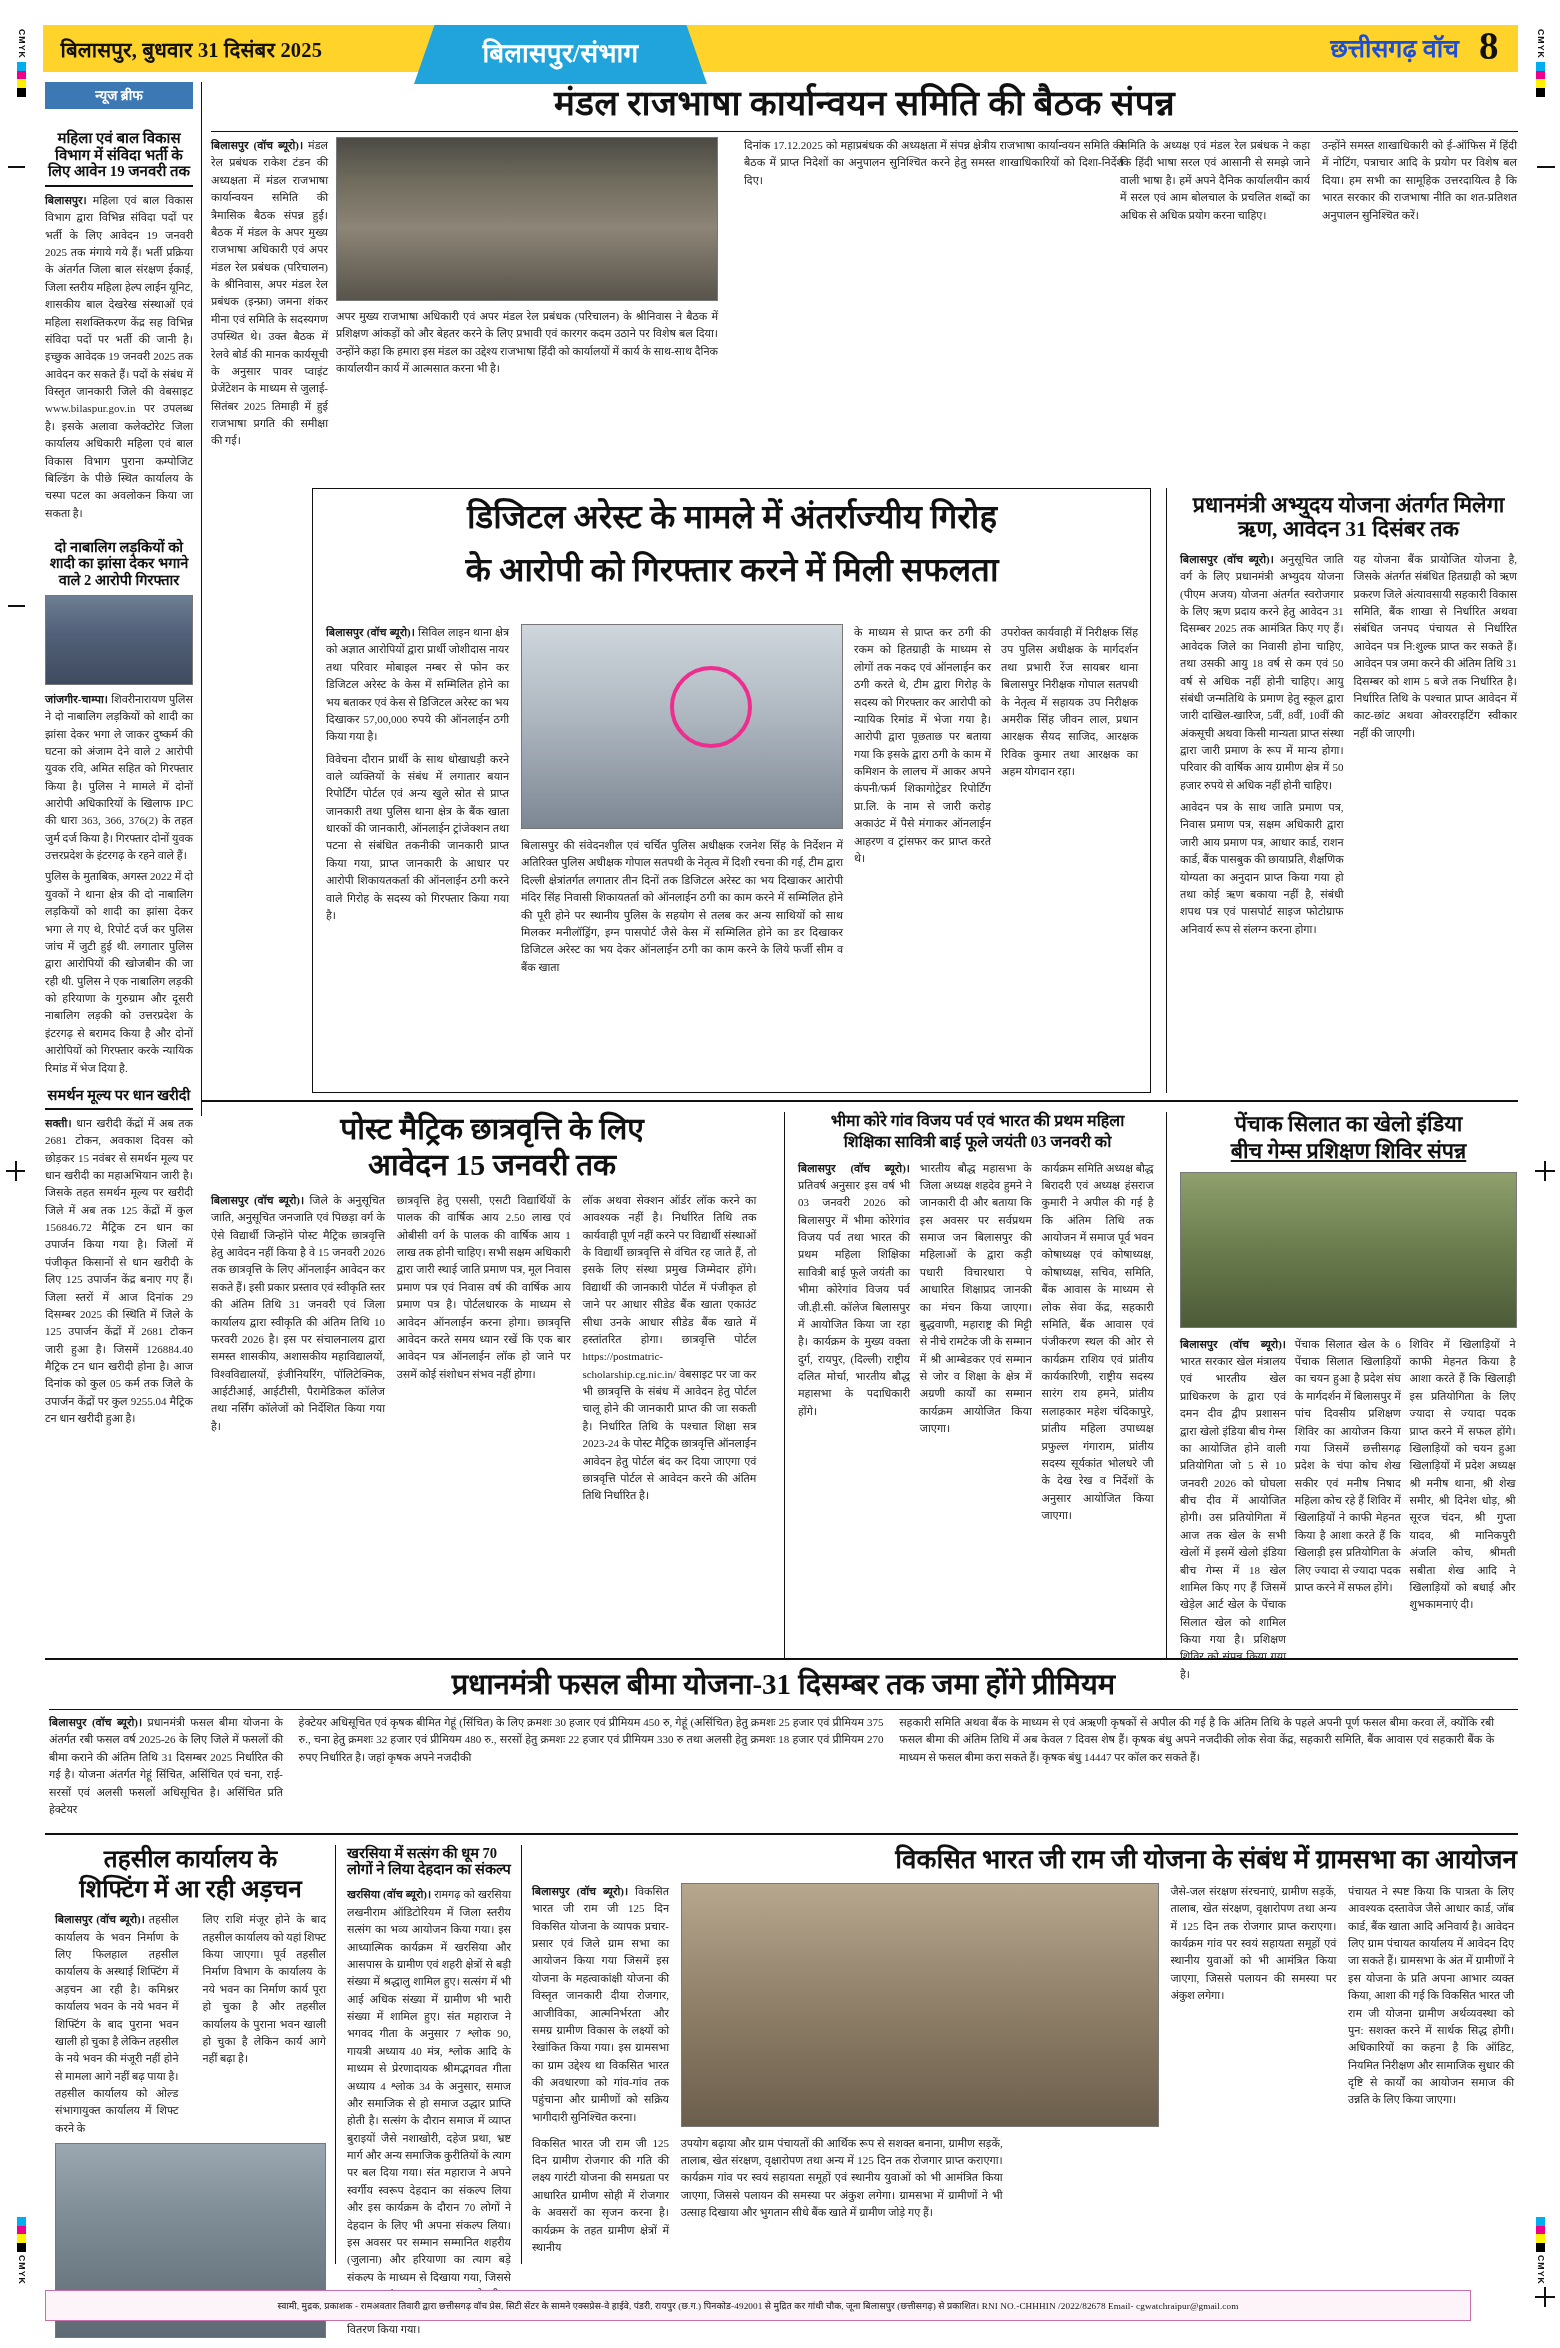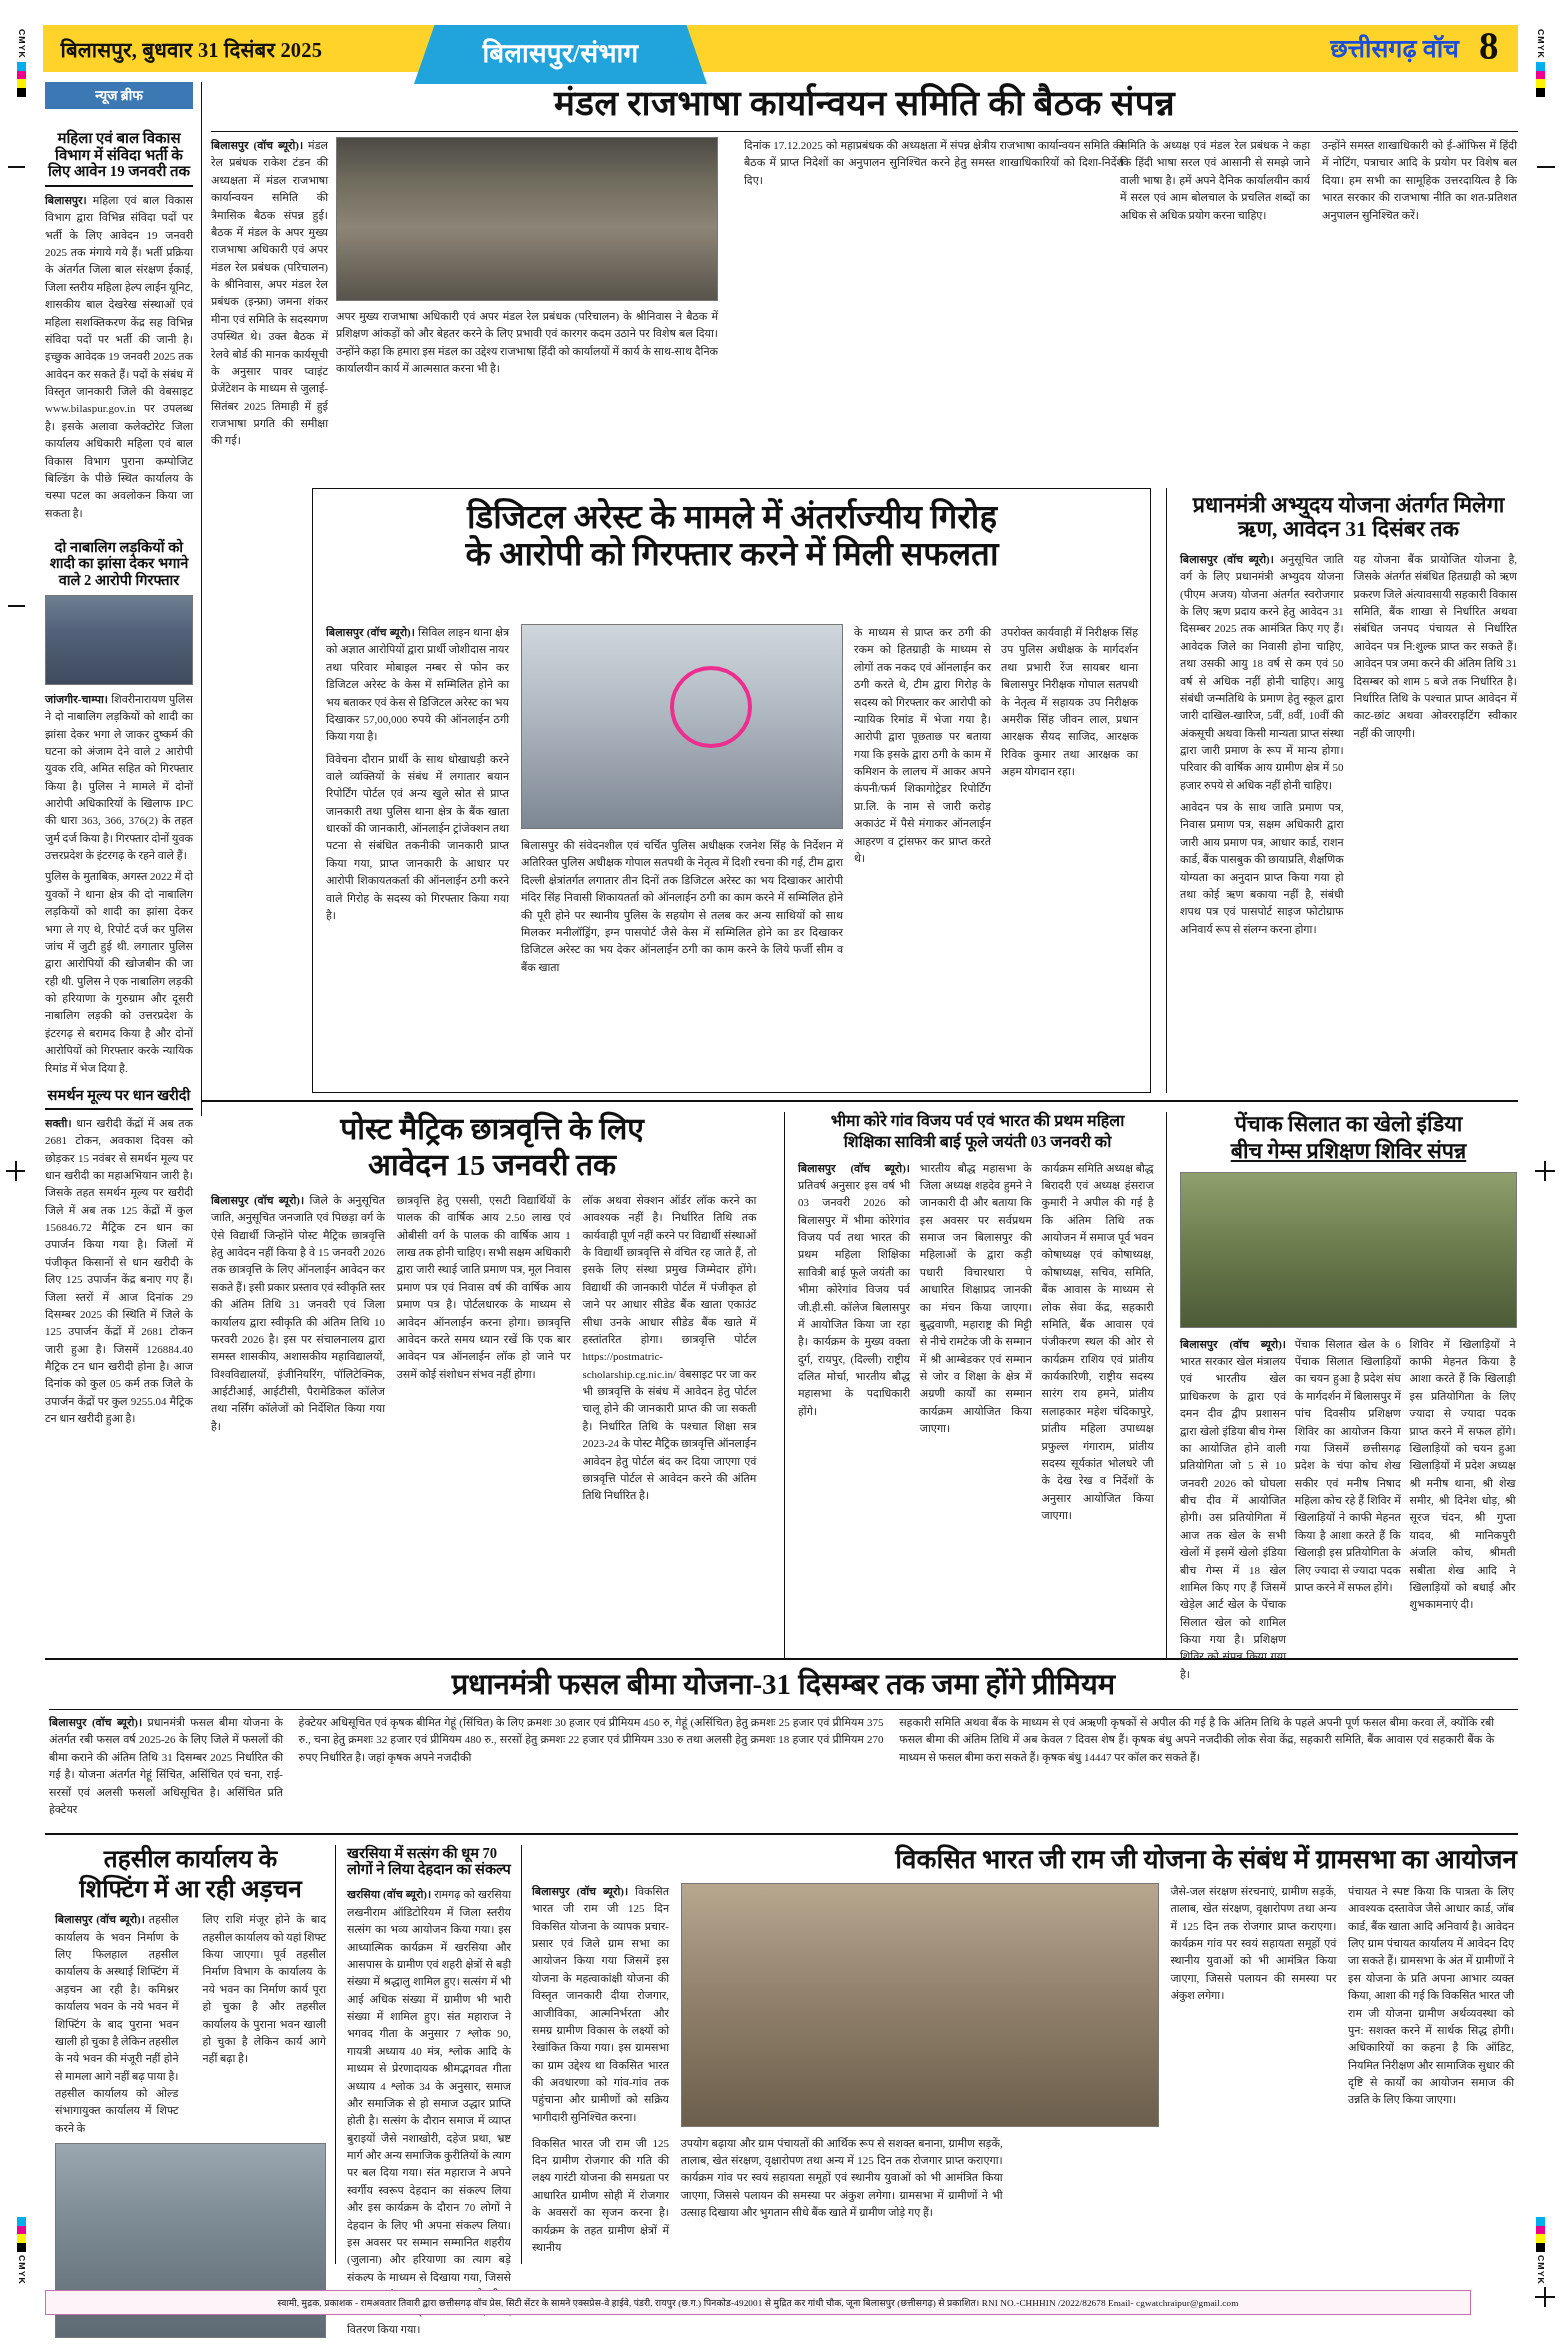--- a/index.html
+++ b/index.html
@@ -122,21 +122,21 @@
   .circle-hl {
     position:absolute;
     border:4.9px solid #ED2E8E;
     border-radius:50%;
   }
 
   .box { border:1px solid #111; }
 
   .footer-strip {
     position:absolute; left:45px; top:2290px;
-    width:1426px; height:25px;
+    width:1426px; height:31px;
     border:1px solid #C66FA8;
     background:#FDF4FA;
     display:flex; align-items:center; justify-content:center;
     font-size:9.2px; color:#111; letter-spacing:0.1px;
     padding:0 15px;
   }
 
   .vrule { position:absolute; width:1px; background:#111; }
   .hrule { position:absolute; height:1px; background:#111; }
   .hrule-thick { position:absolute; height:2px; background:#111; }
@@ -244,21 +244,21 @@
   </div>
 
   <div style="position:absolute; left:1322px; top:137px; width:195px;">
     <div class="col-text">उन्होंने समस्त शाखाधिकारी को ई-ऑफिस में हिंदी में नोटिंग, पत्राचार आदि के प्रयोग पर विशेष बल दिया। हम सभी का सामूहिक उत्तरदायित्व है कि भारत सरकार की राजभाषा नीति का शत-प्रतिशत अनुपालन सुनिश्चित करें।</div>
   </div>
 
   <div class="box" style="position:absolute; left:312px; top:488px; width:839px; height:605px;"></div>
 
   <div style="position:absolute; left:328px; top:499px; width:808px;">
     <div class="hl" style="font-size:33px;">डिजिटल अरेस्ट के मामले में अंतर्राज्यीय गिरोह</div>
-    <div class="hl" style="font-size:33px; margin-top:0;">के आरोपी को गिरफ्तार करने में मिली सफलता</div>
+    <div class="hl" style="font-size:33px; margin-top:16px;">के आरोपी को गिरफ्तार करने में मिली सफलता</div>
   </div>
 
   <div style="position:absolute; left:326px; top:624px; width:183px;">
     <div class="col-text"><b>बिलासपुर (वॉच ब्यूरो)।</b> <span>सिविल लाइन थाना क्षेत्र को अज्ञात आरोपियों द्वारा प्रार्थी जोशीदास नायर तथा परिवार मोबाइल नम्बर से फोन कर डिजिटल अरेस्ट के केस में सम्मिलित होने का भय बताकर एवं केस से डिजिटल अरेस्ट का भय दिखाकर 57,00,000 रुपये की ऑनलाईन ठगी किया गया है।</span></div>
     <div class="col-text" style="margin-top:4.9px;">विवेचना दौरान प्रार्थी के साथ धोखाधड़ी करने वाले व्यक्तियों के संबंध में लगातार बयान रिपोर्टिंग पोर्टल एवं अन्य खुले स्रोत से प्राप्त जानकारी तथा पुलिस थाना क्षेत्र के बैंक खाता धारकों की जानकारी, ऑनलाईन ट्रांजेक्शन तथा पटना से संबंधित तकनीकी जानकारी प्राप्त किया गया, प्राप्त जानकारी के आधार पर आरोपी शिकायतकर्ता की ऑनलाईन ठगी करने वाले गिरोह के सदस्य को गिरफ्तार किया गया है।</div>
   </div>
 
   <div class="photo ph-cyber" style="position:absolute; left:521px; top:624px; width:322px; height:205px;">
     <div class="circle-hl" style="left:148px; top:41px; width:82px; height:82px;"></div>
   </div>

